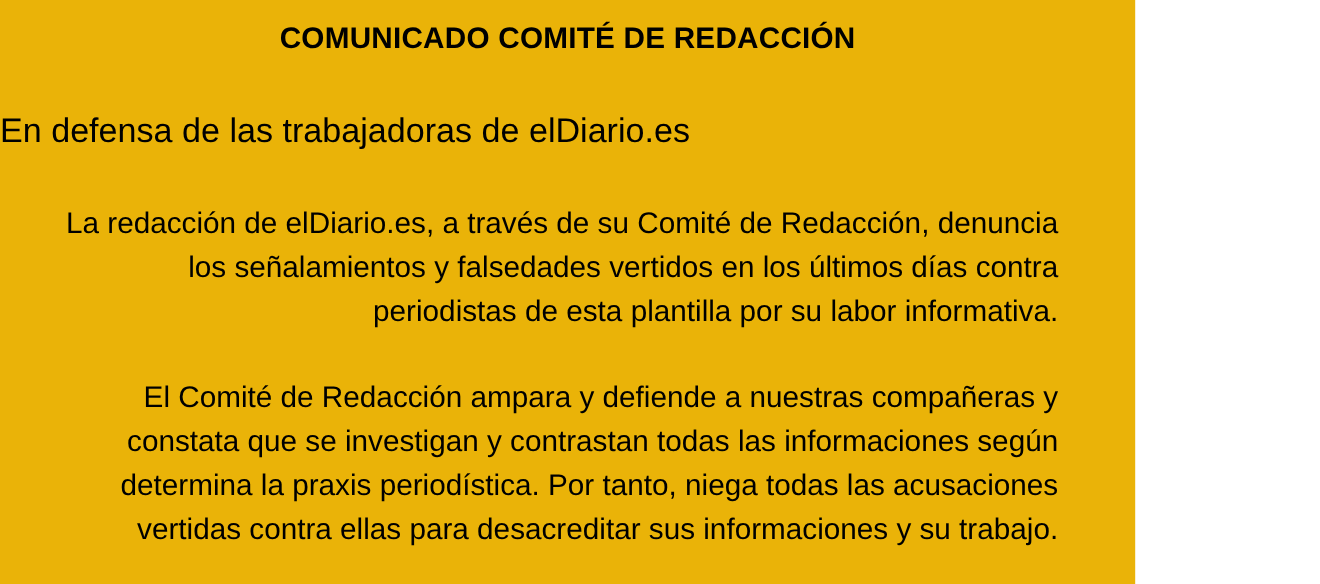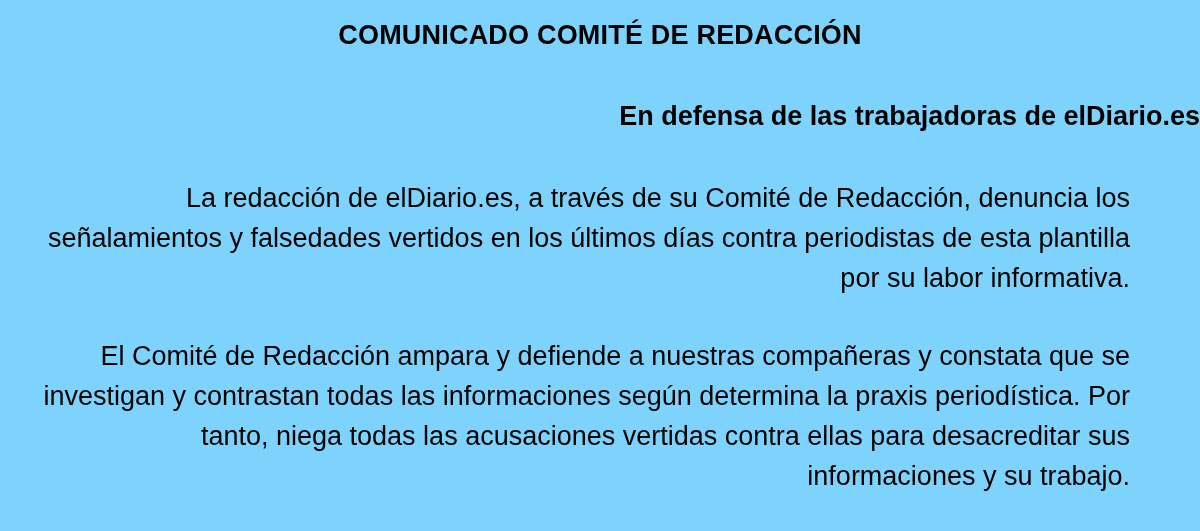--- a/index.html
+++ b/index.html
@@ -2,42 +2,42 @@
 <html><head>
   <meta charset="utf-8">
   <style>
     html, body {
       margin: 0;
       padding: 0;
       background: #ffffff;
     }
     .page {
       position: relative;
-      width: 1200px;
+      width: 1032px;
       height: 531px;
-      background: #7dd3fc;
+      background: #eab308;
       color: #000000;
       font-family: "Liberation Sans", sans-serif;
       box-sizing: border-box;
       overflow: hidden;
     }
     .doc-title {
       margin: 0;
       padding-top: 20px;
       text-align: center;
       font-size: 27px;
       font-weight: bold;
       letter-spacing: 0.2px;
     }
     .doc-subtitle {
       margin: 0;
       padding-top: 50px;
-      text-align: right;
-      font-size: 27px;
-      font-weight: bold;
+      text-align: left;
+      font-size: 31px;
+      font-weight: normal;
     }
     .doc-body {
       padding: 0 70px 0 38px;
     }
     .doc-paragraph {
       margin: 0;
       padding-top: 46px;
       font-size: 27px;
       line-height: 40px;
       text-align: right;

